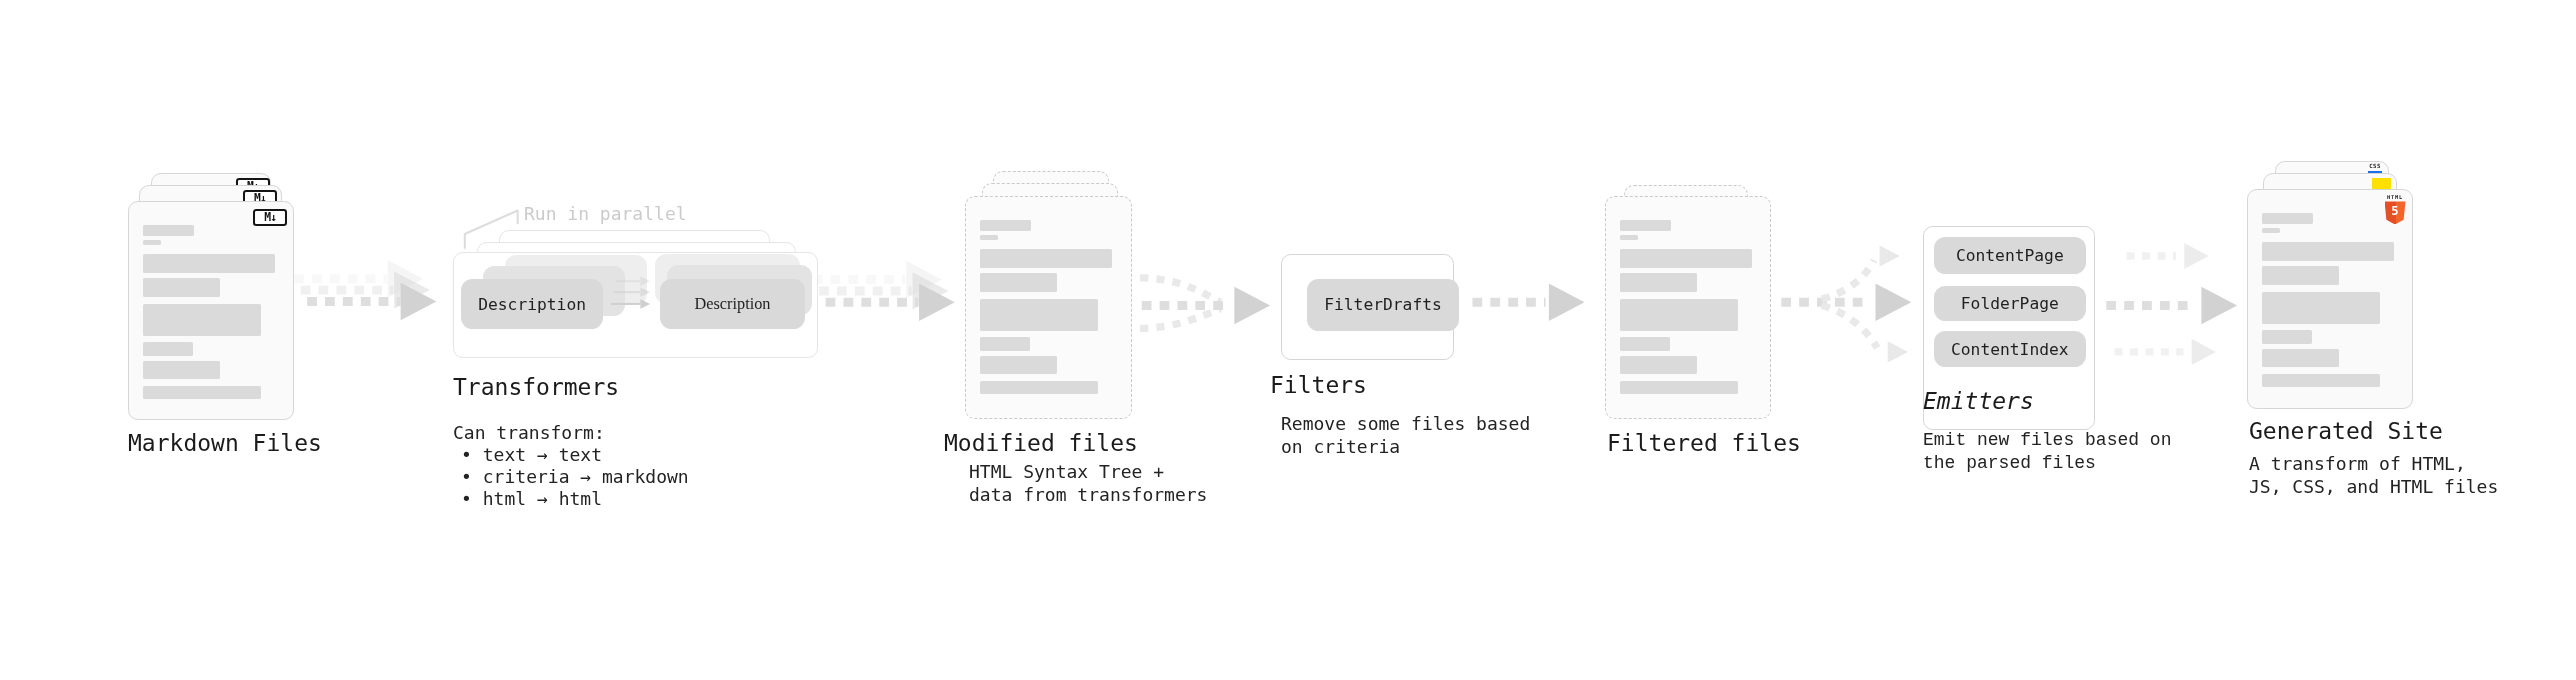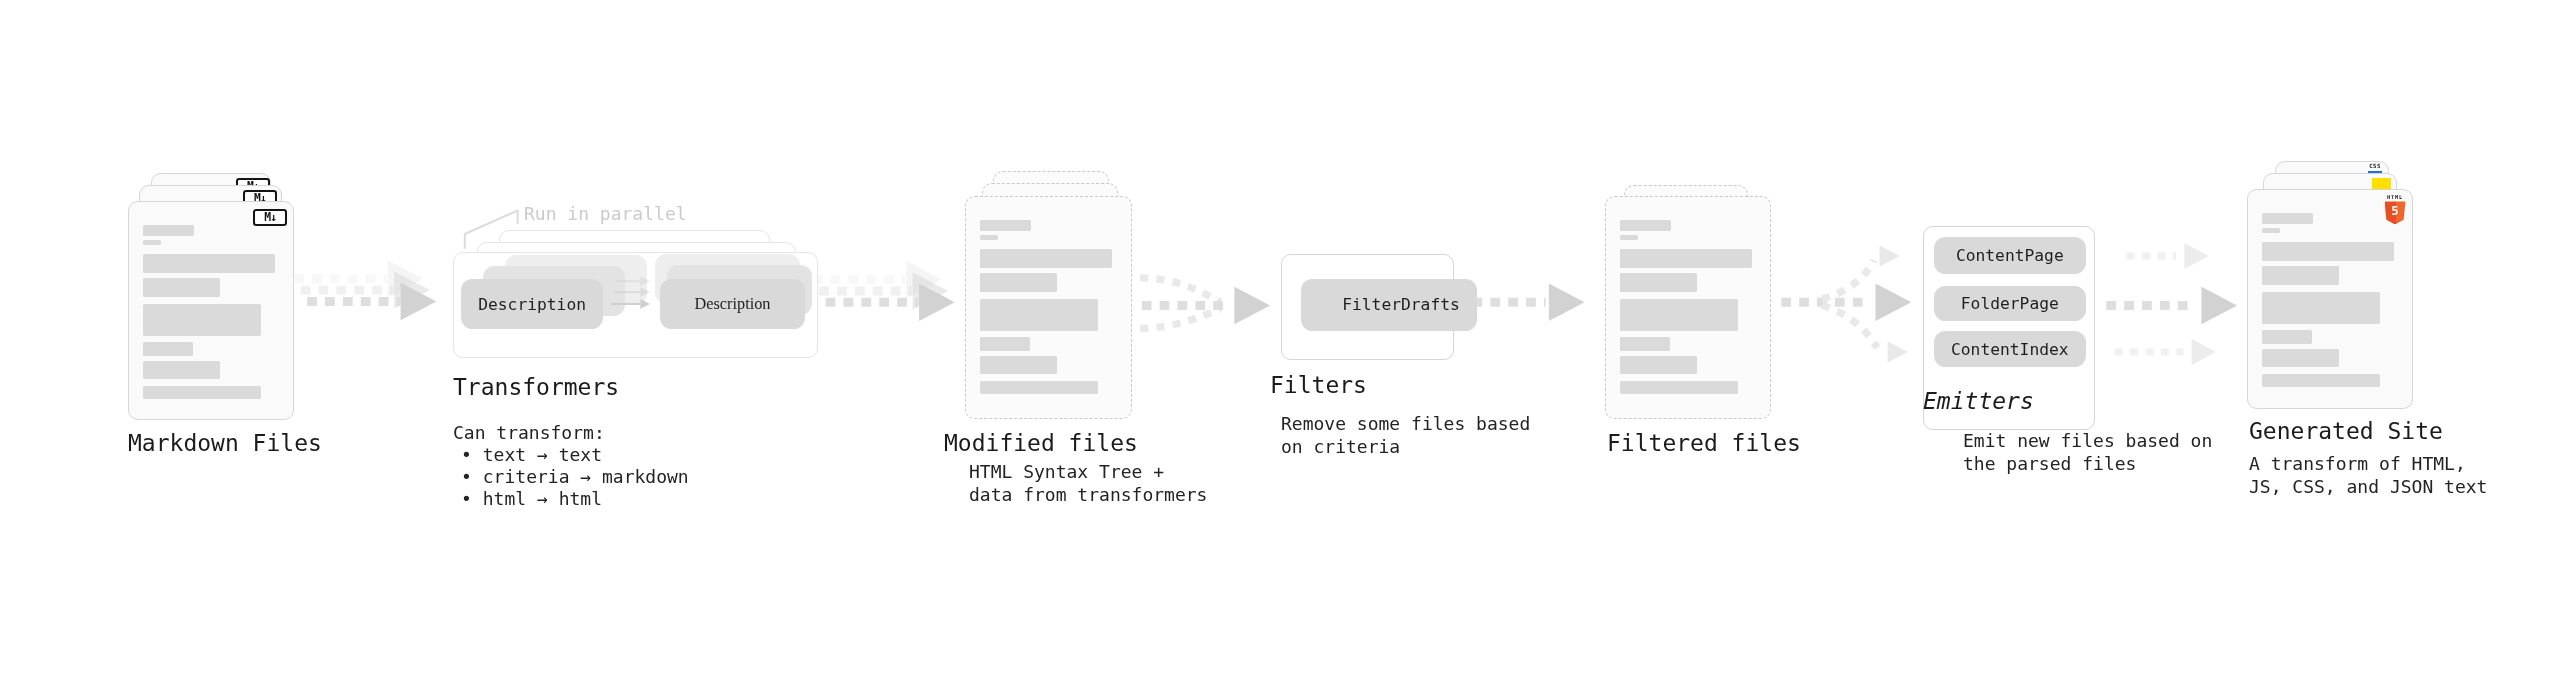--- a/index.html
+++ b/index.html
@@ -168,21 +168,21 @@
         </div>
     </div>
   </div>
   <div class="h" style="left:944px;top:429px;">Modified files</div>
   <div class="sub" style="left:969px;top:460px;">
     <div>HTML Syntax Tree +</div>
     <div>data from transformers</div>
   </div>
 
   <div class="obox" style="left:1281px;top:254px;width:173px;height:106px;">
-    <div class="chip" style="left:19px;top:23.6px;width:152px;height:52px;padding-left:24px;">FilterDrafts</div>
+    <div class="chip" style="left:25px;top:23.6px;width:152px;height:52px;">FilterDrafts</div>
   </div>
   <div class="h" style="left:1270px;top:371px;">Filters</div>
   <div class="sub" style="left:1281px;top:412px;">
     <div>Remove some files based</div>
     <div>on criteria</div>
   </div>
 
   <div class="stack" style="left:1605px;top:185px;width:166px;height:235px;">
     <div class="card dashed" style="left:18.7px;top:0;width:124px;height:37px;"></div>
     <div class="card dashed" style="left:0;top:11.4px;width:166px;height:223px;">
@@ -199,21 +199,21 @@
     </div>
   </div>
   <div class="h" style="left:1607px;top:429px;">Filtered files</div>
 
   <div class="obox" style="left:1923px;top:226px;width:172px;height:204px;">
     <div class="chip" style="left:9.8px;top:9.8px;width:152px;height:37px;">ContentPage</div>
     <div class="chip" style="left:9.8px;top:59px;width:152px;height:35px;">FolderPage</div>
     <div class="chip" style="left:9.8px;top:104px;width:152px;height:36px;">ContentIndex</div>
   </div>
   <div class="h" style="left:1923px;top:387px;font-style:italic;">Emitters</div>
-  <div class="sub" style="left:1963px;top:429px;">
+  <div class="sub" style="left:1923px;top:429px;font-family:Liberation Mono, monospace;">
     <div>Emit new files based on</div>
     <div>the parsed files</div>
   </div>
 
   <div class="stack" style="left:2247px;top:161px;width:166px;height:248px;">
     <div class="card" style="left:28.4px;top:0;width:114px;height:42px;"></div>
     <div class="css-badge" style="left:121px;top:3.3px;">
       <div class="txt">CSS</div>
       <div class="bar-blue"></div>
     </div>
@@ -232,21 +232,21 @@
         </div>
       <div class="html5-badge" style="right:6.5px;top:4.1px;">
         <div class="txt">HTML</div>
         <div class="shield">5</div>
       </div>
     </div>
   </div>
   <div class="h" style="left:2249px;top:417px;">Generated Site</div>
   <div class="sub" style="left:2249px;top:452px;">
     <div>A transform of HTML,</div>
-    <div>JS, CSS, and JSON text</div>
+    <div>JS, CSS, and HTML files</div>
   </div>
 
   <svg width="2576" height="681" viewBox="0 0 3170 838">
     <g>
       <g opacity="0.4">
           <line class="thin" x1="758" y1="346" x2="788" y2="346"></line>
           <path class="thin-head" d="M800,346 L788,340 788,352 Z"></path>
         </g>
       <g opacity="0.55">
           <line class="thin" x1="755" y1="359.5" x2="788" y2="359.5"></line>

